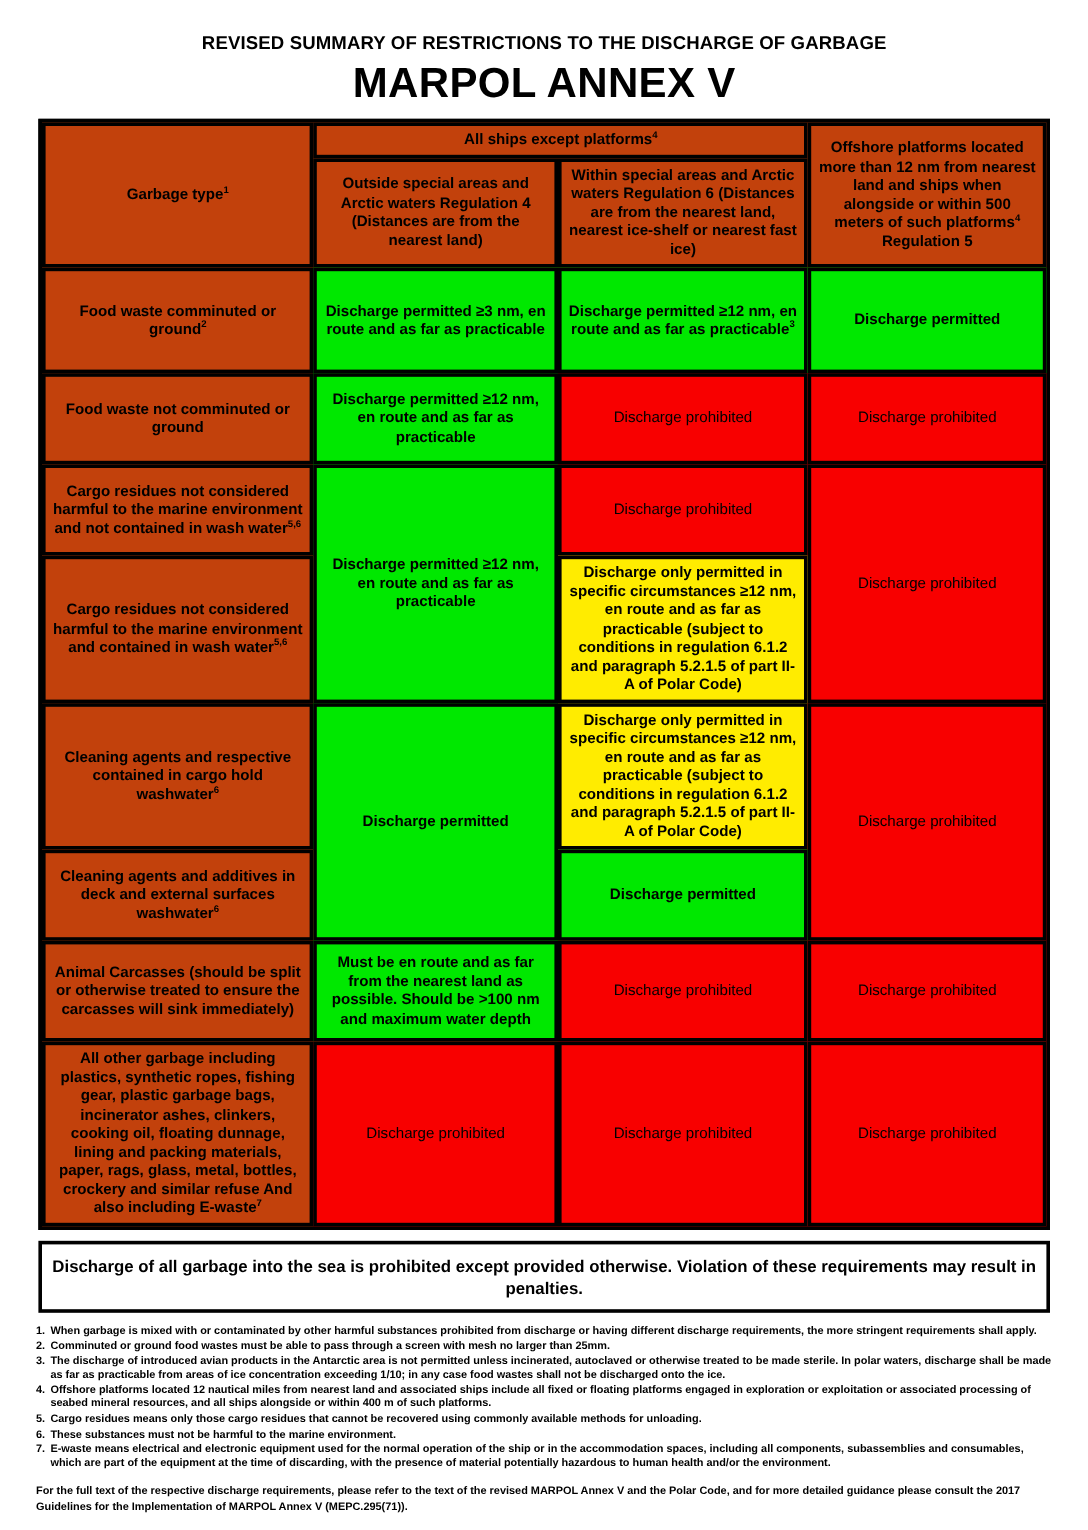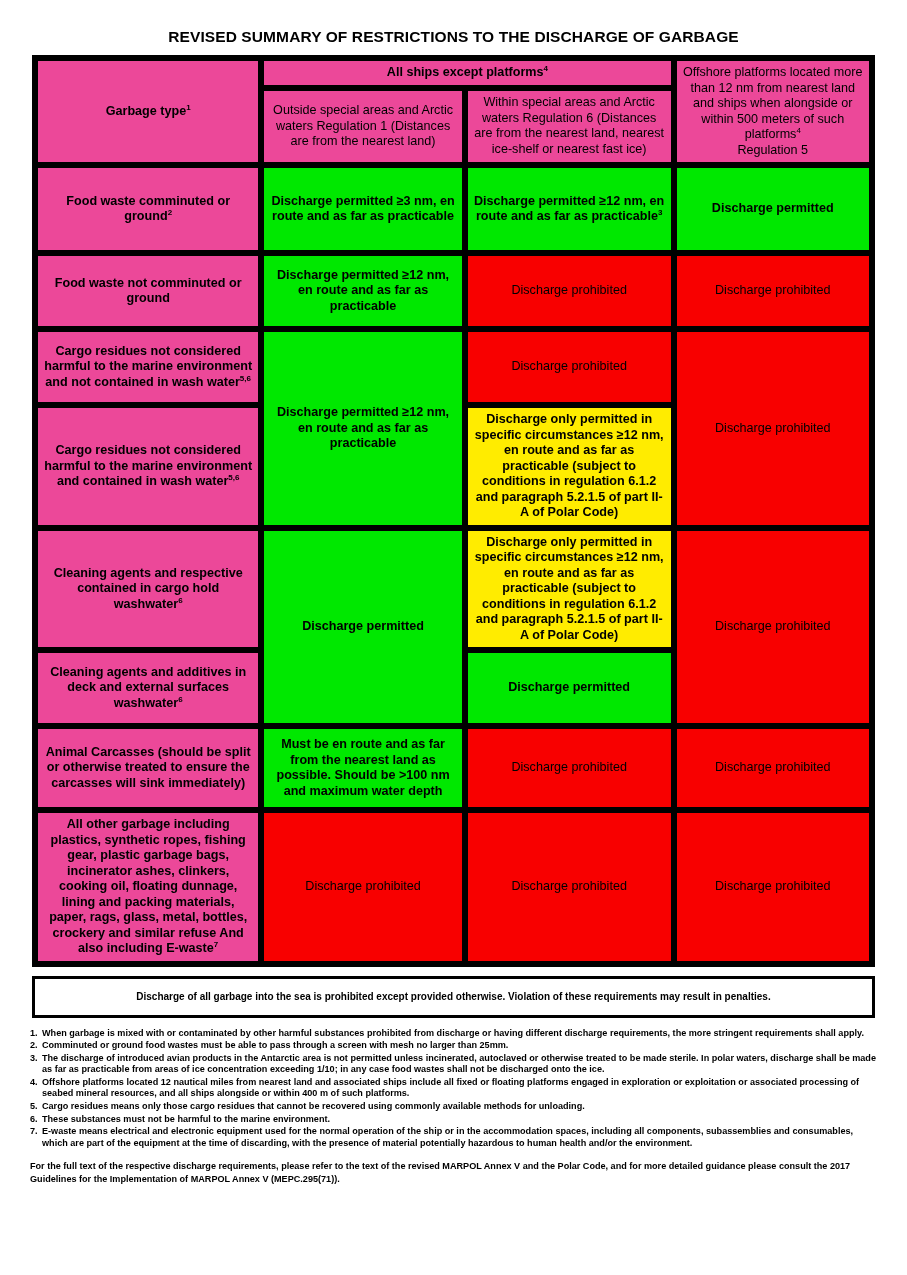--- a/index.html
+++ b/index.html
@@ -23,64 +23,65 @@
   
   .tbl-wrap{margin:8px 32px 0 32px;}
   table.grid{
     border-collapse:separate;border-spacing:0;
     width:843px;
     background:#000000;
     border:3px solid #000;
   }
   table.grid td{
     border:3px solid #000000;
-    background:#ec4899;
+    background:#c2410c;
     text-align:center;
     vertical-align:middle;
     padding:4px 6px;
     font-size:12.6px;
     line-height:15.5px;
   }
   .hdr{font-weight:bold;}
   .hdr-span{font-weight:bold;font-size:12.6px;padding:7px 4px;}
-  .hdr-small{font-weight:normal;font-size:12px;line-height:14.5px;}
+  .hdr-small{font-weight:bold;font-size:12px;line-height:14.5px;}
   .rowlabel{font-weight:bold;font-size:12.6px;line-height:15.5px;}
   sup{font-size:8px;vertical-align:super;line-height:0;}
 
   .c-green{background:#00e800 !important;}
   .c-red{background:#f80000 !important;}
   .c-yellow{background:#ffec00 !important;}
 
   .cell-bold{font-weight:bold;font-size:12.8px;line-height:15.8px;}
   .cell-plain{font-weight:normal;font-size:12.6px;}
   .cell-small{font-weight:bold;font-size:12px;line-height:14.6px;}
 
   
   .banner{
     margin:9px 32px 0 32px;width:843px;box-sizing:border-box;
     border:3px solid #000;background:#fff;
-    text-align:center;font-size:10px;font-weight:bold;
+    text-align:center;font-size:14px;font-weight:bold;
     padding:9px 2px;line-height:18px;
   }
 
   
   .notes{margin:10px 30px 0 30px;font-size:9.1px;line-height:11.6px;font-weight:bold;}
   .note{display:flex;margin-bottom:1px;}
   .note .num{width:12px;flex:0 0 12px;}
   .note .txt{flex:1;}
   .foot{margin:11px 30px 0 30px;font-size:9.1px;line-height:12.2px;font-weight:bold;}
   .foot p{margin:0;}
 </style>
 </head>
 <body>
 
 <div class="page">
 
   <div class="title-block">
     <div class="title-l1">REVISED SUMMARY OF RESTRICTIONS TO THE DISCHARGE OF GARBAGE</div>
+    <div class="title-main">MARPOL ANNEX V</div>
   </div>
 
   <div class="tbl-wrap">
   <table class="grid">
     <colgroup>
       <col style="width:228px">
           <col style="width:205px">
           <col style="width:210px">
           <col style="width:200px">
     </colgroup>
@@ -92,21 +93,21 @@
         </td>
         <td colspan="2" class="hdr-span">
           <span>All ships except platforms</span><sup>4</sup>
         </td>
         <td rowspan="2" class="hdr-small">
           <span>Offshore platforms located more than 12 nm from nearest land and ships when alongside or within 500 meters of such platforms</span><sup>4</sup><br>
           <span>Regulation 5</span>
         </td>
       </tr>
       <tr>
-        <td class="hdr-small">Outside special areas and Arctic waters Regulation 1 (Distances are from the nearest land)</td>
+        <td class="hdr-small">Outside special areas and Arctic waters Regulation 4 (Distances are from the nearest land)</td>
         <td class="hdr-small">Within special areas and Arctic waters Regulation 6 (Distances are from the nearest land, nearest ice-shelf or nearest fast ice)</td>
       </tr>
 
       <tr style="height:88px">
         <td class="rowlabel">
           <span>Food waste comminuted or ground</span><sup>2</sup>
         </td>
         <td class="c-green cell-bold">Discharge permitted ≥3 nm, en route and as far as practicable</td>
         <td class="c-green cell-bold">
           <span>Discharge permitted ≥12 nm, en route and as far as practicable</span><sup>3</sup>

